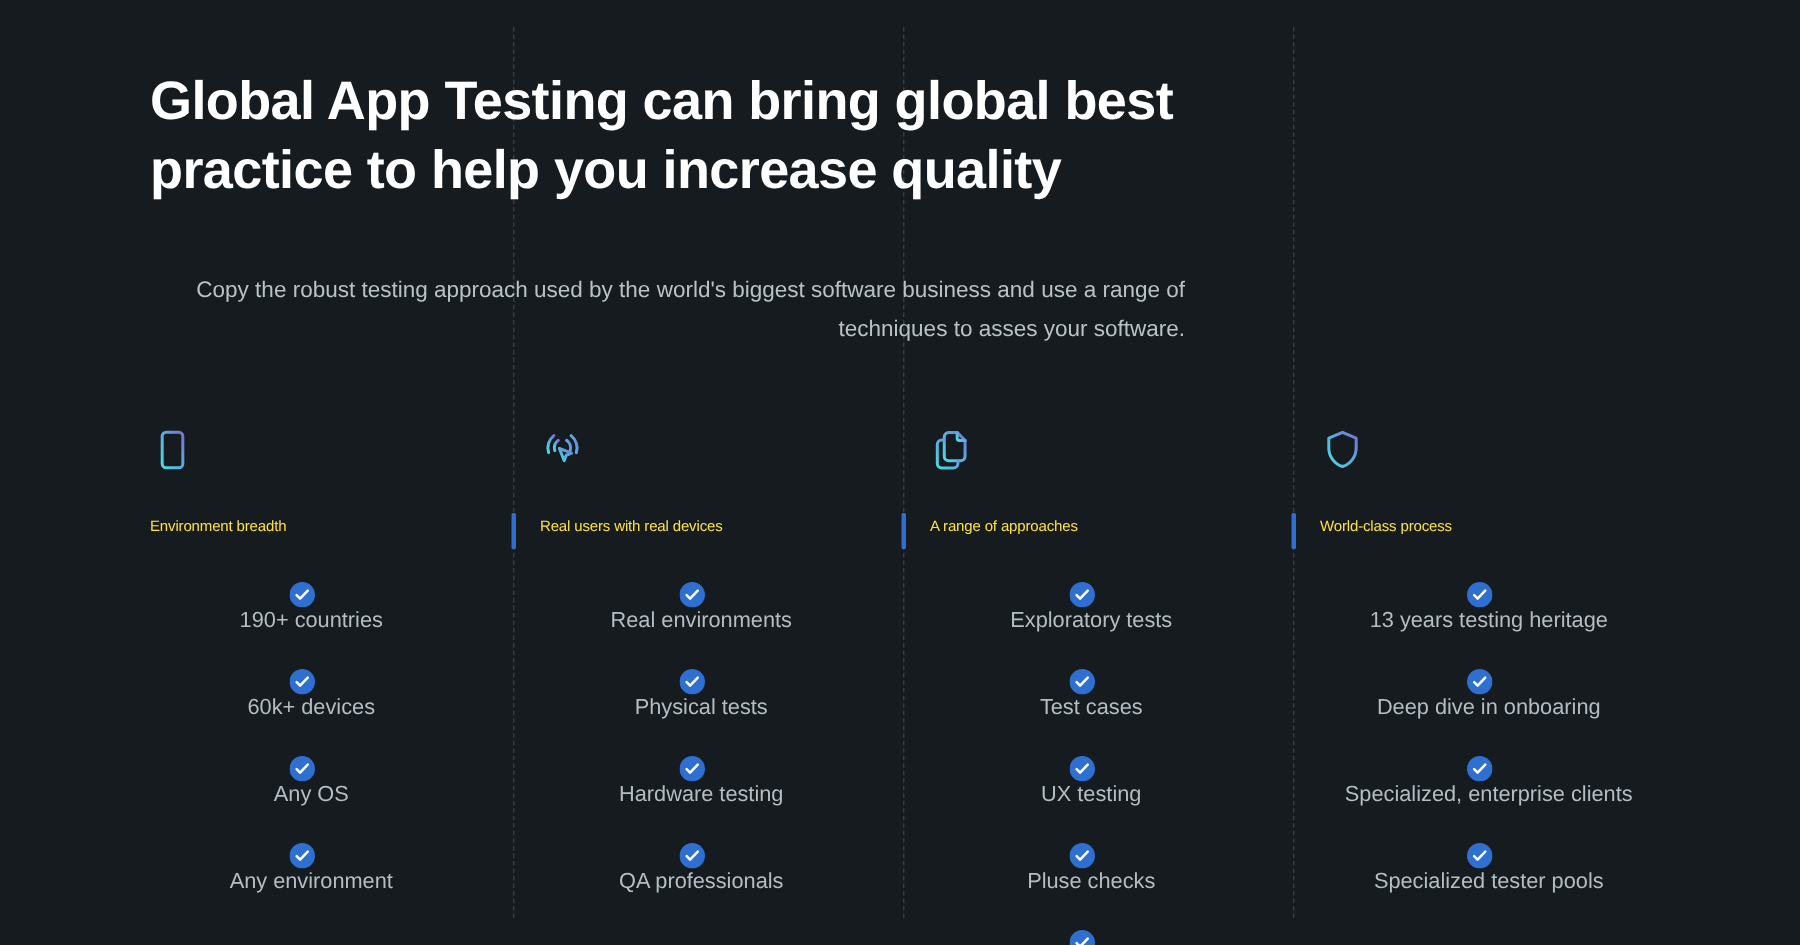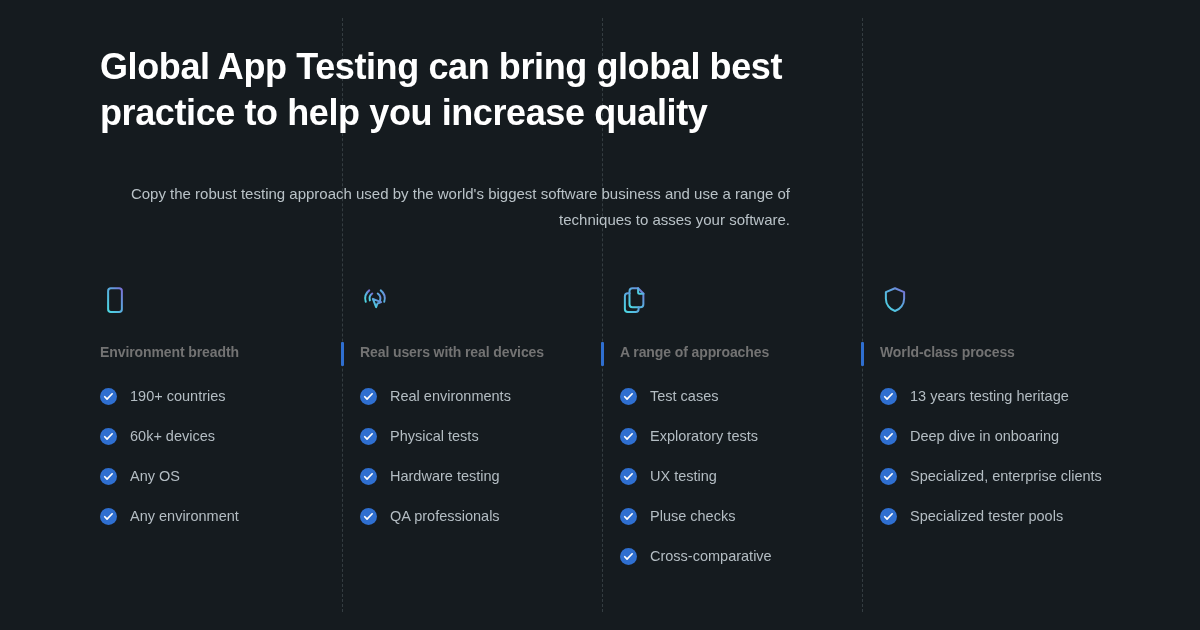--- a/index.html
+++ b/index.html
@@ -85,36 +85,37 @@
     position:absolute;
     left:-19px;
     top:1px;
     width:3px;
     height:24px;
     background:#2f6fd0;
     border-radius:1px;
   }
   .col-head{
     margin:0;
-    font-size:14px;
+    font-size:10px;
     line-height:22px;
-    font-weight:bold;
-    color:#737373;
+    font-weight:normal;
+    color:#fde047;
     letter-spacing:-0.1px;
   }
 
   .col-list{
     list-style:none;
     margin:0;
     padding:0;
   }
   .col-list li{
     display:flex;
-    align-items:flex-start;
+    align-items:center;
     margin-bottom:21px;
+    flex-direction:column;
   }
   .check{
     flex:0 0 auto;
     width:17px;height:17px;
     margin-top:1px;
     margin-right:13px;
   }
   .check svg{display:block;}
   .item-label{
     font-size:14.5px;
@@ -265,30 +266,30 @@
         <h2 class="col-head">A range of approaches</h2>
       </div>
       <ul class="col-list">
         <li>
           <span class="check">
             <svg width="17" height="17" viewBox="0 0 20 20">
                 <circle cx="10" cy="10" r="10" fill="#2f6fd0"></circle>
                 <path d="M5.6 10.3l2.7 2.7 6-6.2" fill="none" stroke="#ffffff" stroke-width="2" stroke-linecap="round" stroke-linejoin="round"></path>
               </svg>
           </span>
+          <span class="item-label">Exploratory tests</span>
+        </li>
+        <li>
+          <span class="check">
+            <svg width="17" height="17" viewBox="0 0 20 20">
+                <circle cx="10" cy="10" r="10" fill="#2f6fd0"></circle>
+                <path d="M5.6 10.3l2.7 2.7 6-6.2" fill="none" stroke="#ffffff" stroke-width="2" stroke-linecap="round" stroke-linejoin="round"></path>
+              </svg>
+          </span>
           <span class="item-label">Test cases</span>
-        </li>
-        <li>
-          <span class="check">
-            <svg width="17" height="17" viewBox="0 0 20 20">
-                <circle cx="10" cy="10" r="10" fill="#2f6fd0"></circle>
-                <path d="M5.6 10.3l2.7 2.7 6-6.2" fill="none" stroke="#ffffff" stroke-width="2" stroke-linecap="round" stroke-linejoin="round"></path>
-              </svg>
-          </span>
-          <span class="item-label">Exploratory tests</span>
         </li>
         <li>
           <span class="check">
             <svg width="17" height="17" viewBox="0 0 20 20">
                 <circle cx="10" cy="10" r="10" fill="#2f6fd0"></circle>
                 <path d="M5.6 10.3l2.7 2.7 6-6.2" fill="none" stroke="#ffffff" stroke-width="2" stroke-linecap="round" stroke-linejoin="round"></path>
               </svg>
           </span>
           <span class="item-label">UX testing</span>
         </li>

